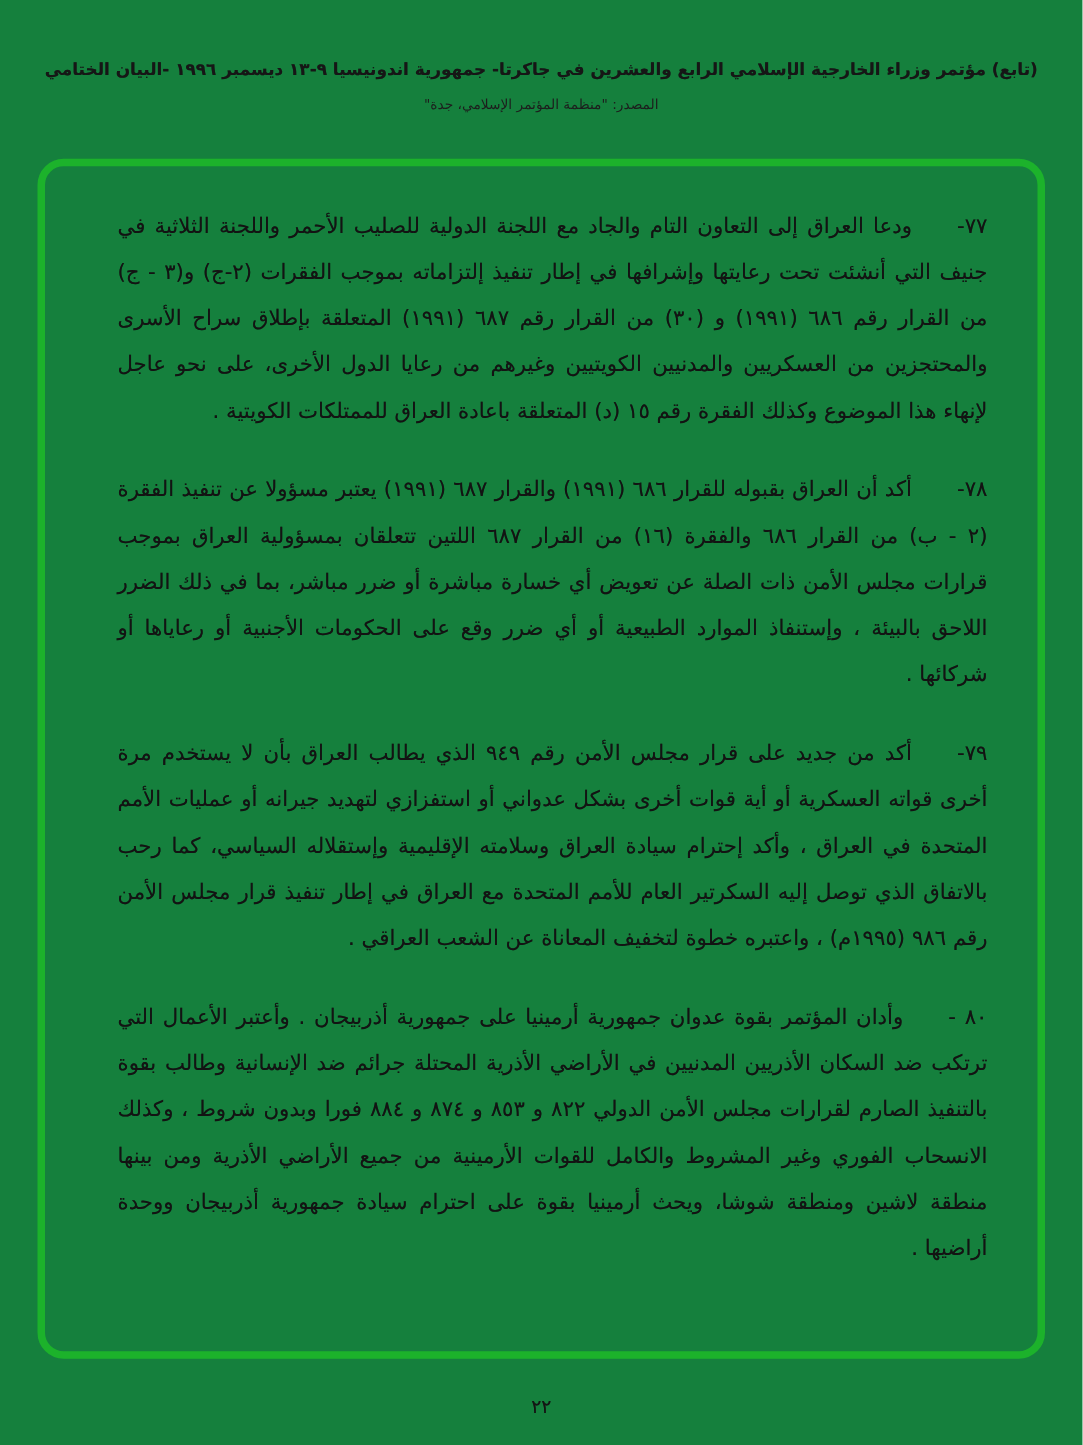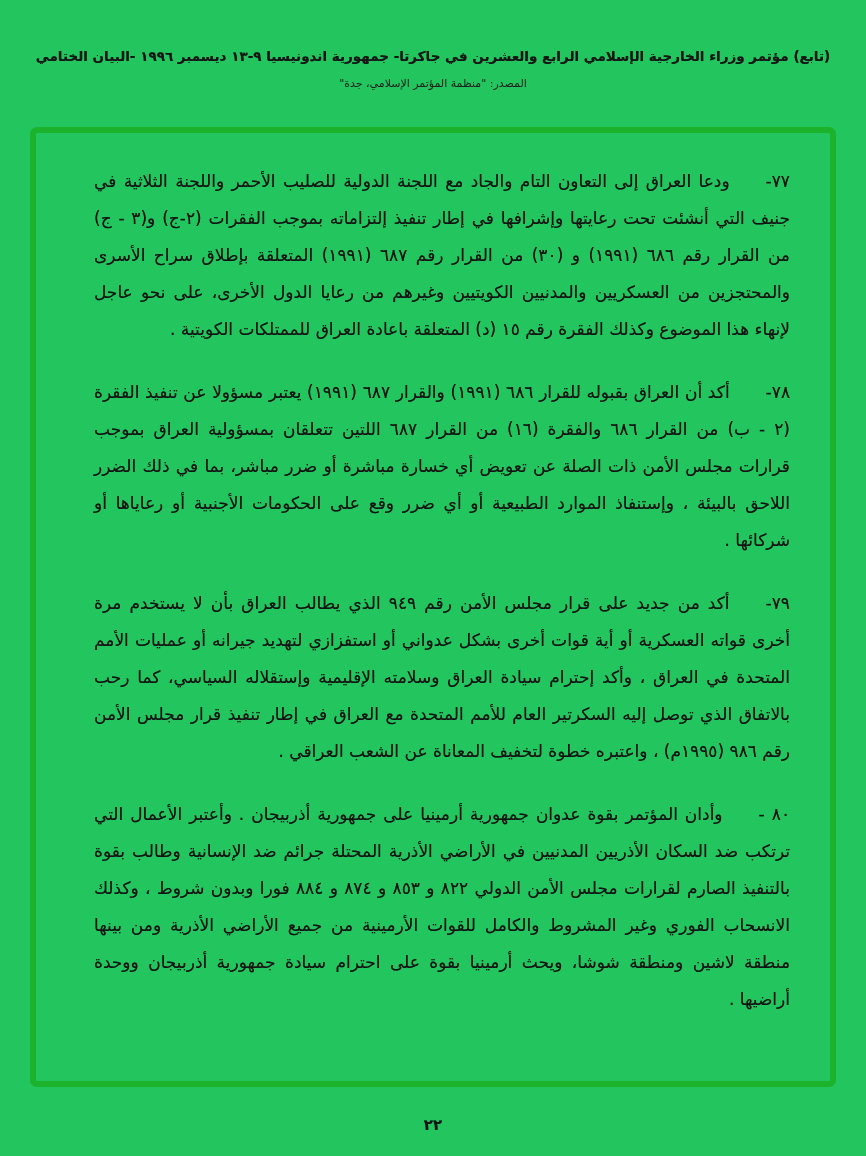--- a/index.html
+++ b/index.html
@@ -4,21 +4,21 @@
 <style>
   html, body {
     margin: 0;
     padding: 0;
     background: #ffffff;
   }
   .page {
     position: relative;
     width: 866px;
     height: 1156px;
-    background: #22c55e;
+    background: #15803d;
     font-family: "DejaVu Sans", sans-serif;
     direction: rtl;
     overflow: hidden;
   }
   .doc-header {
     position: absolute;
     top: 48px;
     left: 0;
     right: 0;
     text-align: center;
@@ -36,21 +36,21 @@
     color: #1d1d1d;
   }
   .green-box {
     position: absolute;
     left: 30px;
     top: 127px;
     width: 806px;
     height: 960px;
     box-sizing: border-box;
     border: 6px solid #1cb22b;
-    border-radius: 7px;
+    border-radius: 21px;
     overflow: hidden;
   }
   .body-text {
     padding: 30px 40px 0 58px;
     color: #131313;
   }
   .para {
     margin: 0 0 26px 0;
     font-size: 17px;
     line-height: 37px;
@@ -68,21 +68,20 @@
     color: #0c0c0c;
     text-align: right;
     text-shadow: 0 0 0.6px rgba(10,10,10,0.7);
   }
   .doc-footer {
     position: absolute;
     bottom: 22px;
     left: 0;
     right: 0;
     text-align: center;
-    font-weight: bold;
   }
   .page-number {
     font-size: 15px;
     letter-spacing: 7px;
     color: #141414;
     text-shadow: 0 0 0.5px rgba(15,15,15,0.6);
   }
 </style>
 </head>
 <body>

